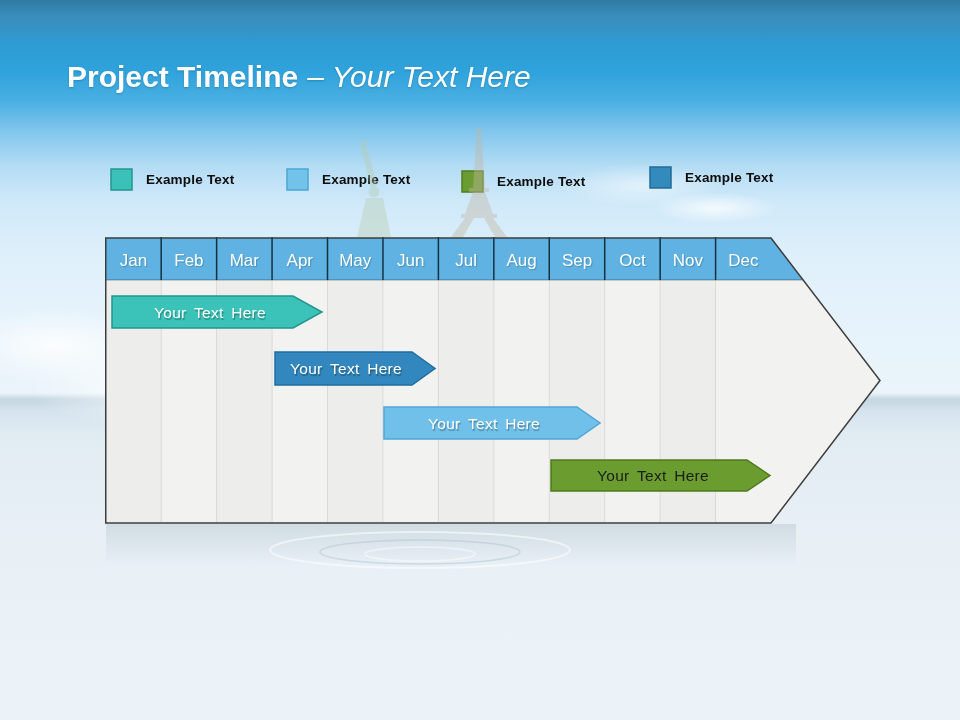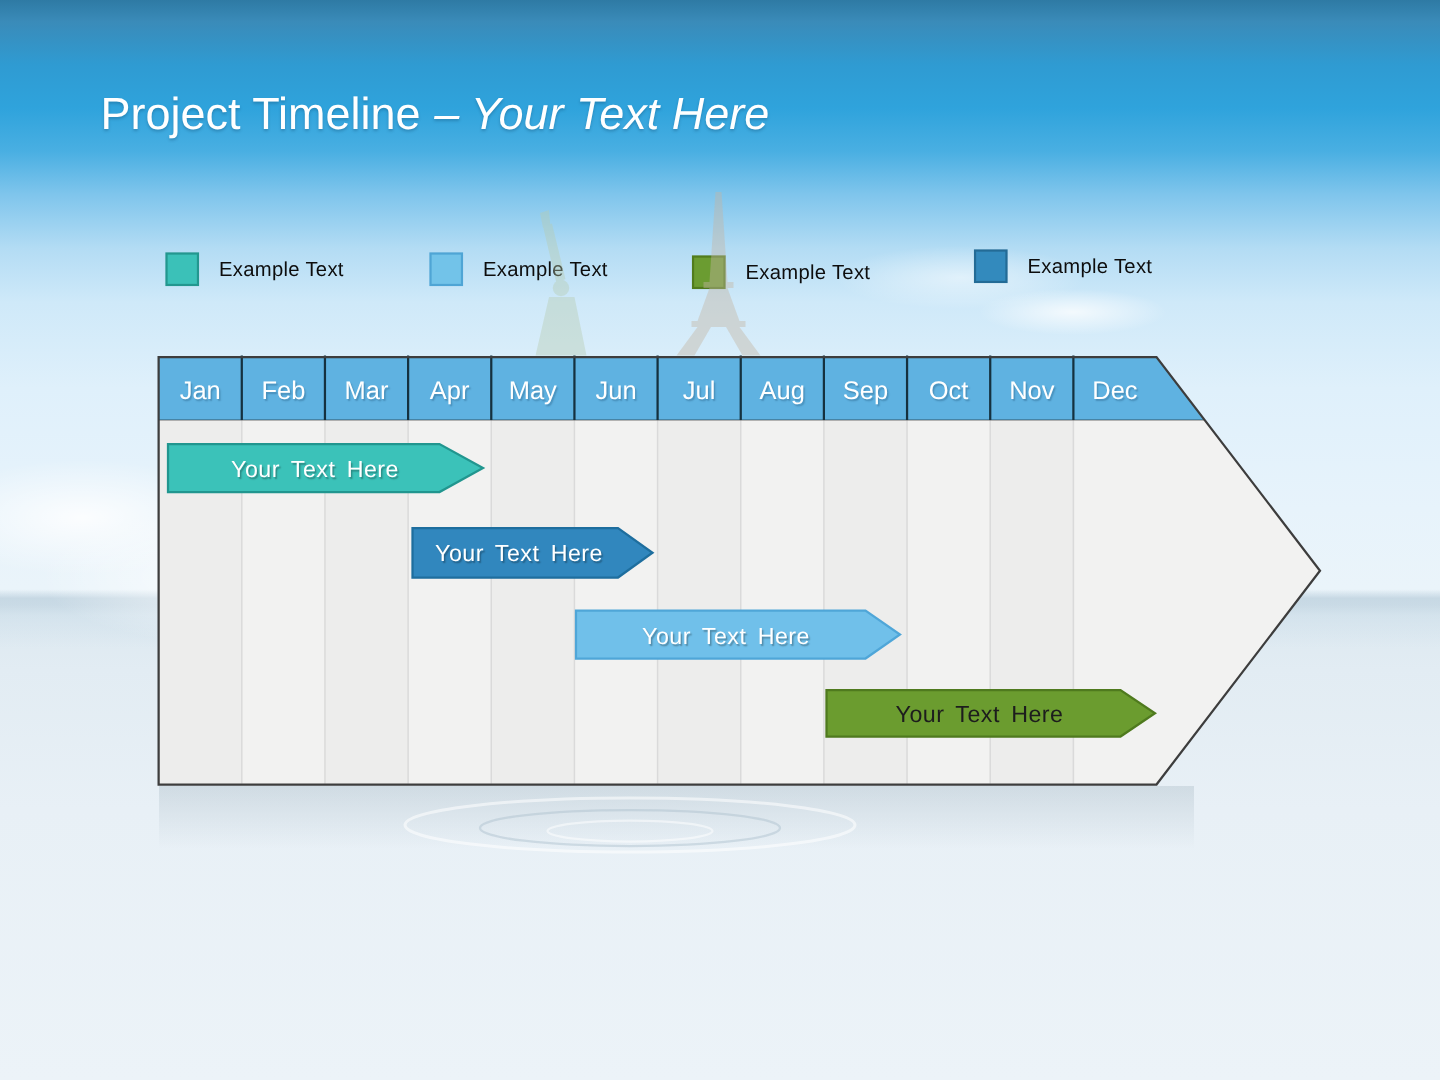--- a/index.html
+++ b/index.html
@@ -16,24 +16,24 @@
       
       linear-gradient(to bottom, rgba(0,0,0,0) 0 54.6%, rgba(150,178,198,.35) 55.4%, rgba(188,210,226,.25) 57%, rgba(0,0,0,0) 60%),
       
       linear-gradient(to bottom,
         #2e7aa4 0%, #3a8bb9 2%, #2f9bd2 6%, #2fa3dc 10%, #49afe2 14%,
         #7fc5ec 18%, #b3dcf4 23%, #cfe9f9 28%, #dff0fb 36%, #e7f3fb 47%,
         #eaf4fa 54.5%, #dbe8f0 56%, #e2ecf3 62%, #e8f0f6 75%, #ecf3f8 100%);
   }
   .title{position:absolute;left:67px;top:60px;white-space:nowrap;color:#ffffff;
          font-size:30px;text-shadow:0 1px 2px rgba(0,40,70,.25);}
-  .title .t-bold{font-weight:400;margin-right:9px;}
+  .title .t-bold{font-weight:700;margin-right:9px;}
   .title .t-rest{font-weight:400;font-style:italic;}
   .legend-item{position:absolute;display:flex;align-items:center;gap:13px;}
-  .legend-item .lg-label{font-size:13.5px;font-weight:400;color:#0d0d0d;letter-spacing:.2px;}
+  .legend-item .lg-label{font-size:13.5px;font-weight:700;color:#0d0d0d;letter-spacing:.2px;}
   .li-1{left:110px;top:168px;} .li-2{left:286px;top:168px;}
   .li-3{left:461px;top:170px;} .li-4{left:649px;top:166px;}
   svg{display:block;}
   .gfx{position:absolute;left:0;top:0;}
   .monthtext{font-size:17px;fill:#ffffff;text-shadow:1px 1px 1px rgba(0,40,70,.25);}
   .bartext{font-size:15.5px;letter-spacing:.3px;word-spacing:3px;text-shadow:1px 1.5px 1px rgba(0,0,0,.3);}
   .bartext-dark{font-size:15.5px;letter-spacing:.3px;word-spacing:3px;}
 </style>
 </head>
 <body>

